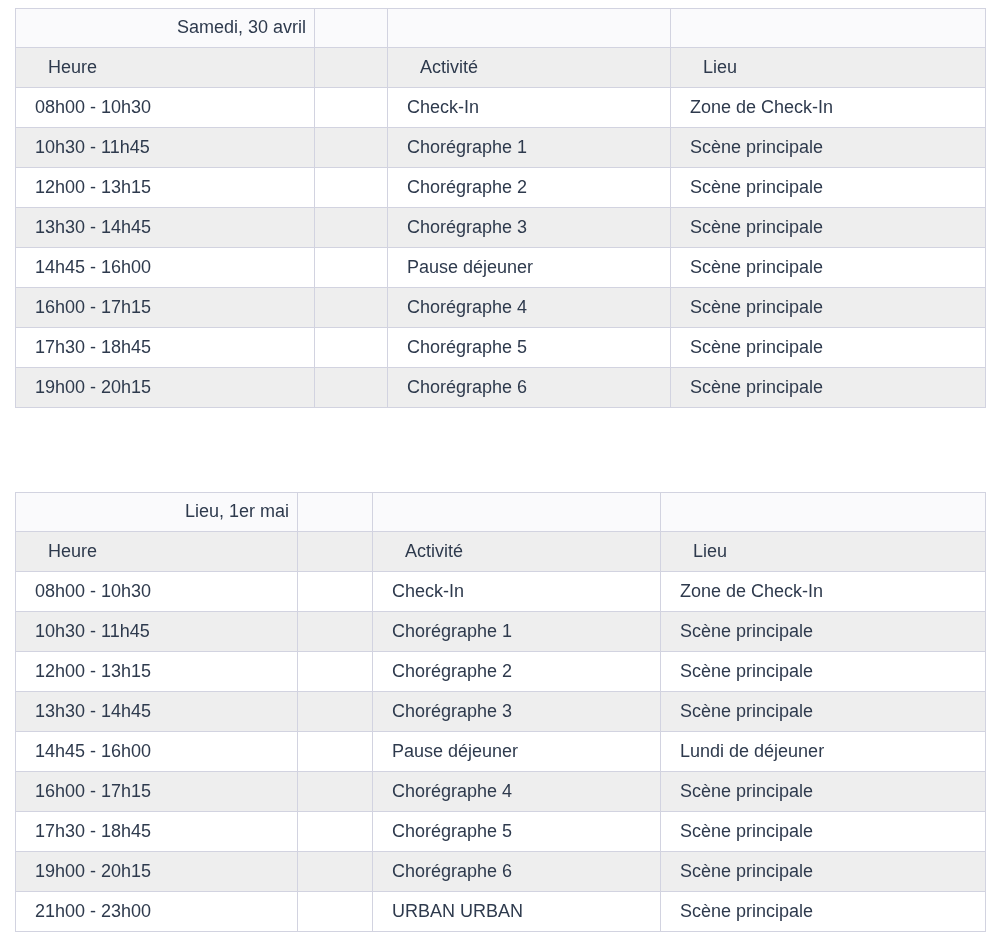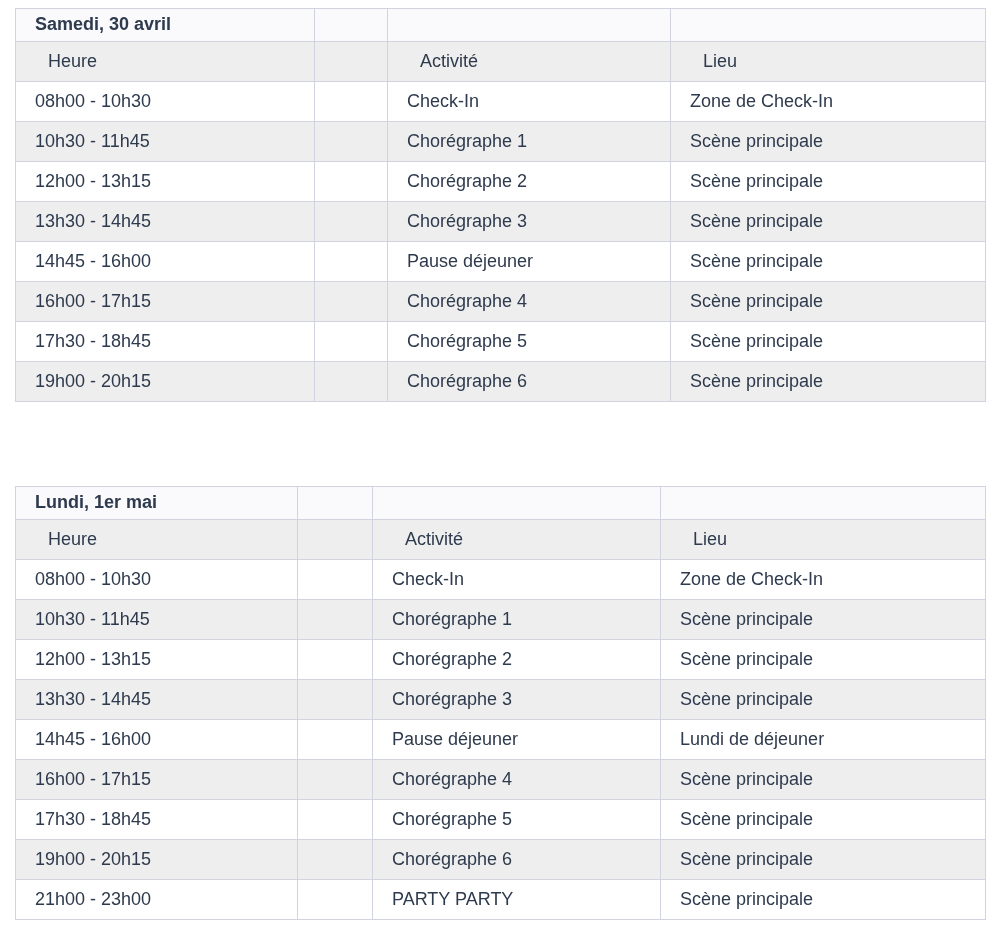--- a/index.html
+++ b/index.html
@@ -37,22 +37,23 @@
     font-size:18px;
     line-height:1.2;
     color:var(--text);
     text-align:left;
     vertical-align:middle;
     overflow:hidden;
     white-space:nowrap;
   }
   table.schedule tr.title-row td{
     background:var(--title-row-bg);
-    font-weight:bold;
-    height:33px;
+    font-weight:normal;
+    height:39px;
+    text-align:right;
   }
   table.schedule tr.header-row td{
     background:var(--stripe);
     padding-left:32px;
   }
   table.schedule tbody tr td{
     background:#ffffff;
   }
   table.schedule tbody tr:nth-child(even) td{
     background:var(--stripe);
@@ -137,21 +138,21 @@
 
   <table class="schedule">
       <colgroup>
         <col style="width: 282px;">
         <col style="width: 75px;">
         <col style="width: 288px;">
         <col style="width: 325px;">
       </colgroup>
       <thead>
         <tr class="title-row">
-          <td>Lundi, 1er mai</td>
+          <td>Lieu, 1er mai</td>
           <td></td>
           <td></td>
           <td></td>
         </tr>
         <tr class="header-row">
           <td>Heure</td>
           <td></td>
           <td>Activité</td>
           <td>Lieu</td>
         </tr>
@@ -201,18 +202,18 @@
         </tr>
         <tr>
           <td>19h00 - 20h15</td>
           <td></td>
           <td>Chorégraphe 6</td>
           <td>Scène principale</td>
         </tr>
         <tr>
           <td>21h00 - 23h00</td>
           <td></td>
-          <td>PARTY PARTY</td>
+          <td>URBAN URBAN</td>
           <td>Scène principale</td>
         </tr>
       </tbody>
     </table>
 </div>
 
 </body></html>

